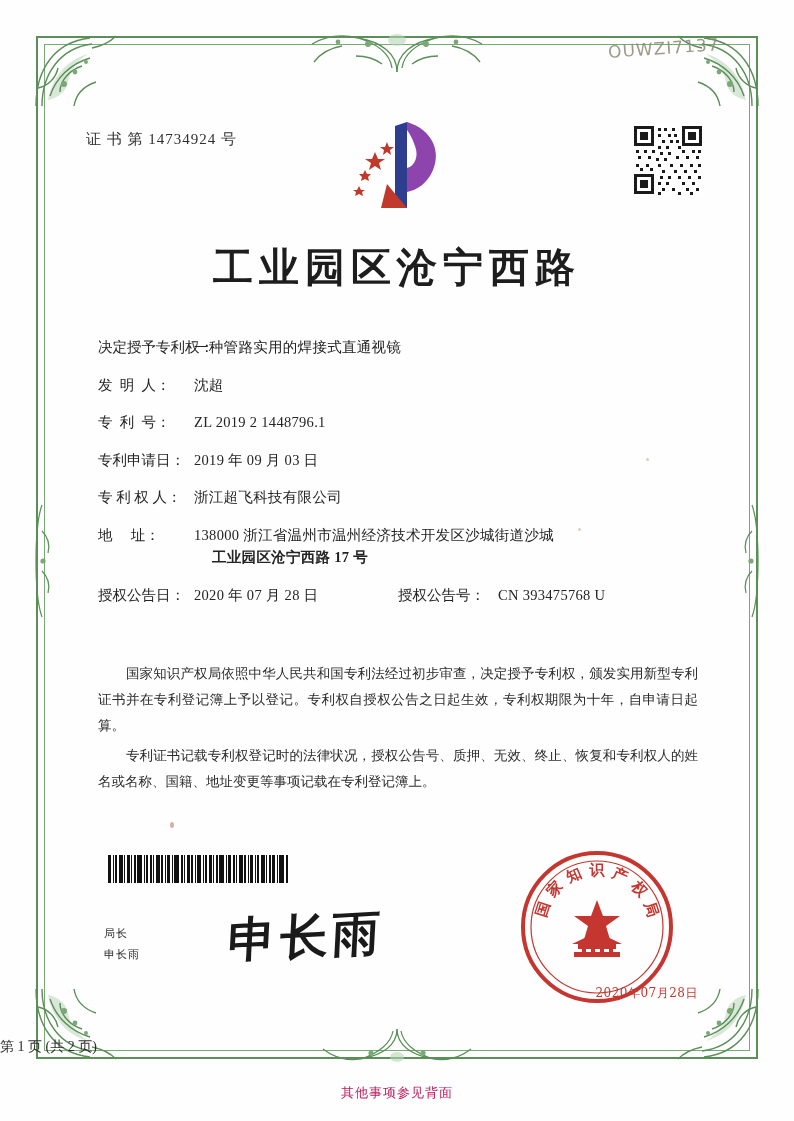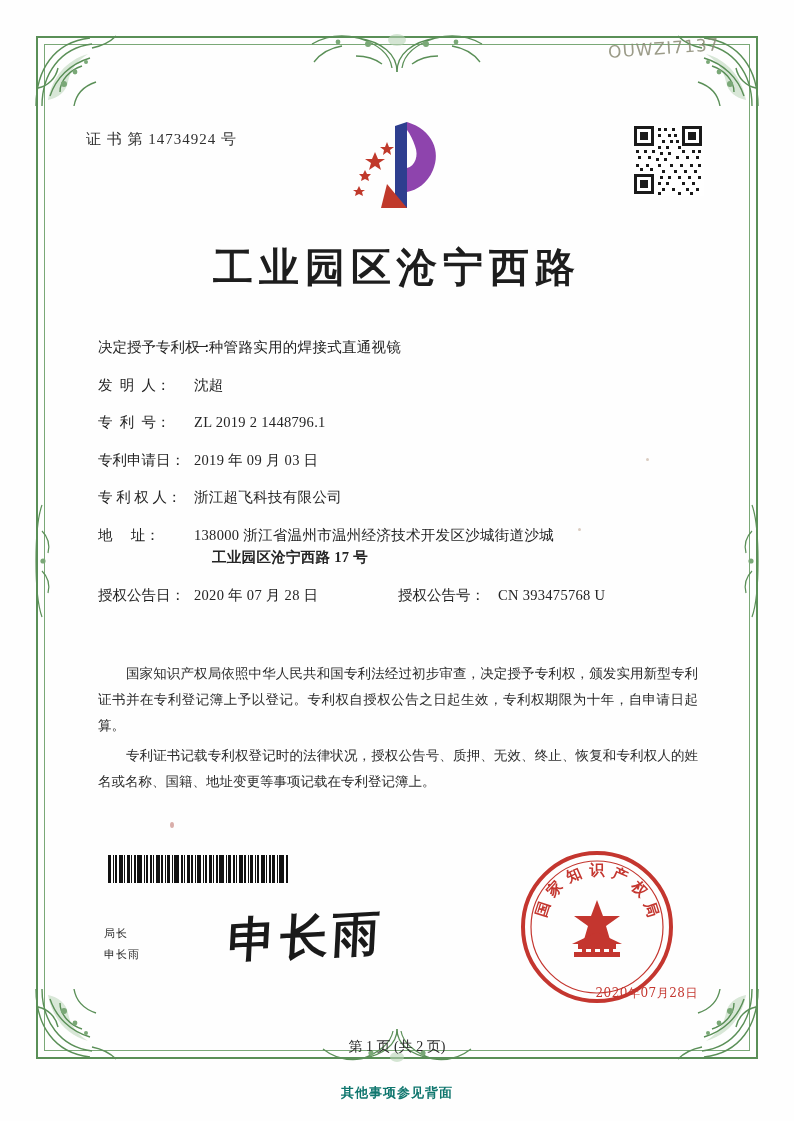--- a/index.html
+++ b/index.html
@@ -256,33 +256,31 @@
     color: #c4362f;
     letter-spacing: .5px;
     font-family: "DejaVu Serif", serif;
   }
 
   
   .page-no {
     position: absolute;
     left: 0; right: 0;
     top: 1038px;
-    text-align: center;
     font-size: 14px;
     color: #2b2b2b;
   }
   .footer-note {
     position: absolute;
     left: 0; right: 0;
     top: 1084px;
     text-align: center;
     font-size: 13px;
-    color: #0f766e;
+    color: #be185d;
     letter-spacing: 1px;
-    font-weight: bold;
   }
 
   
   .speck { position:absolute; background:#cbb7a6; border-radius:50%; opacity:.7; }
 </style>
 </head>
 <body>
 
 <div class="page">
 

